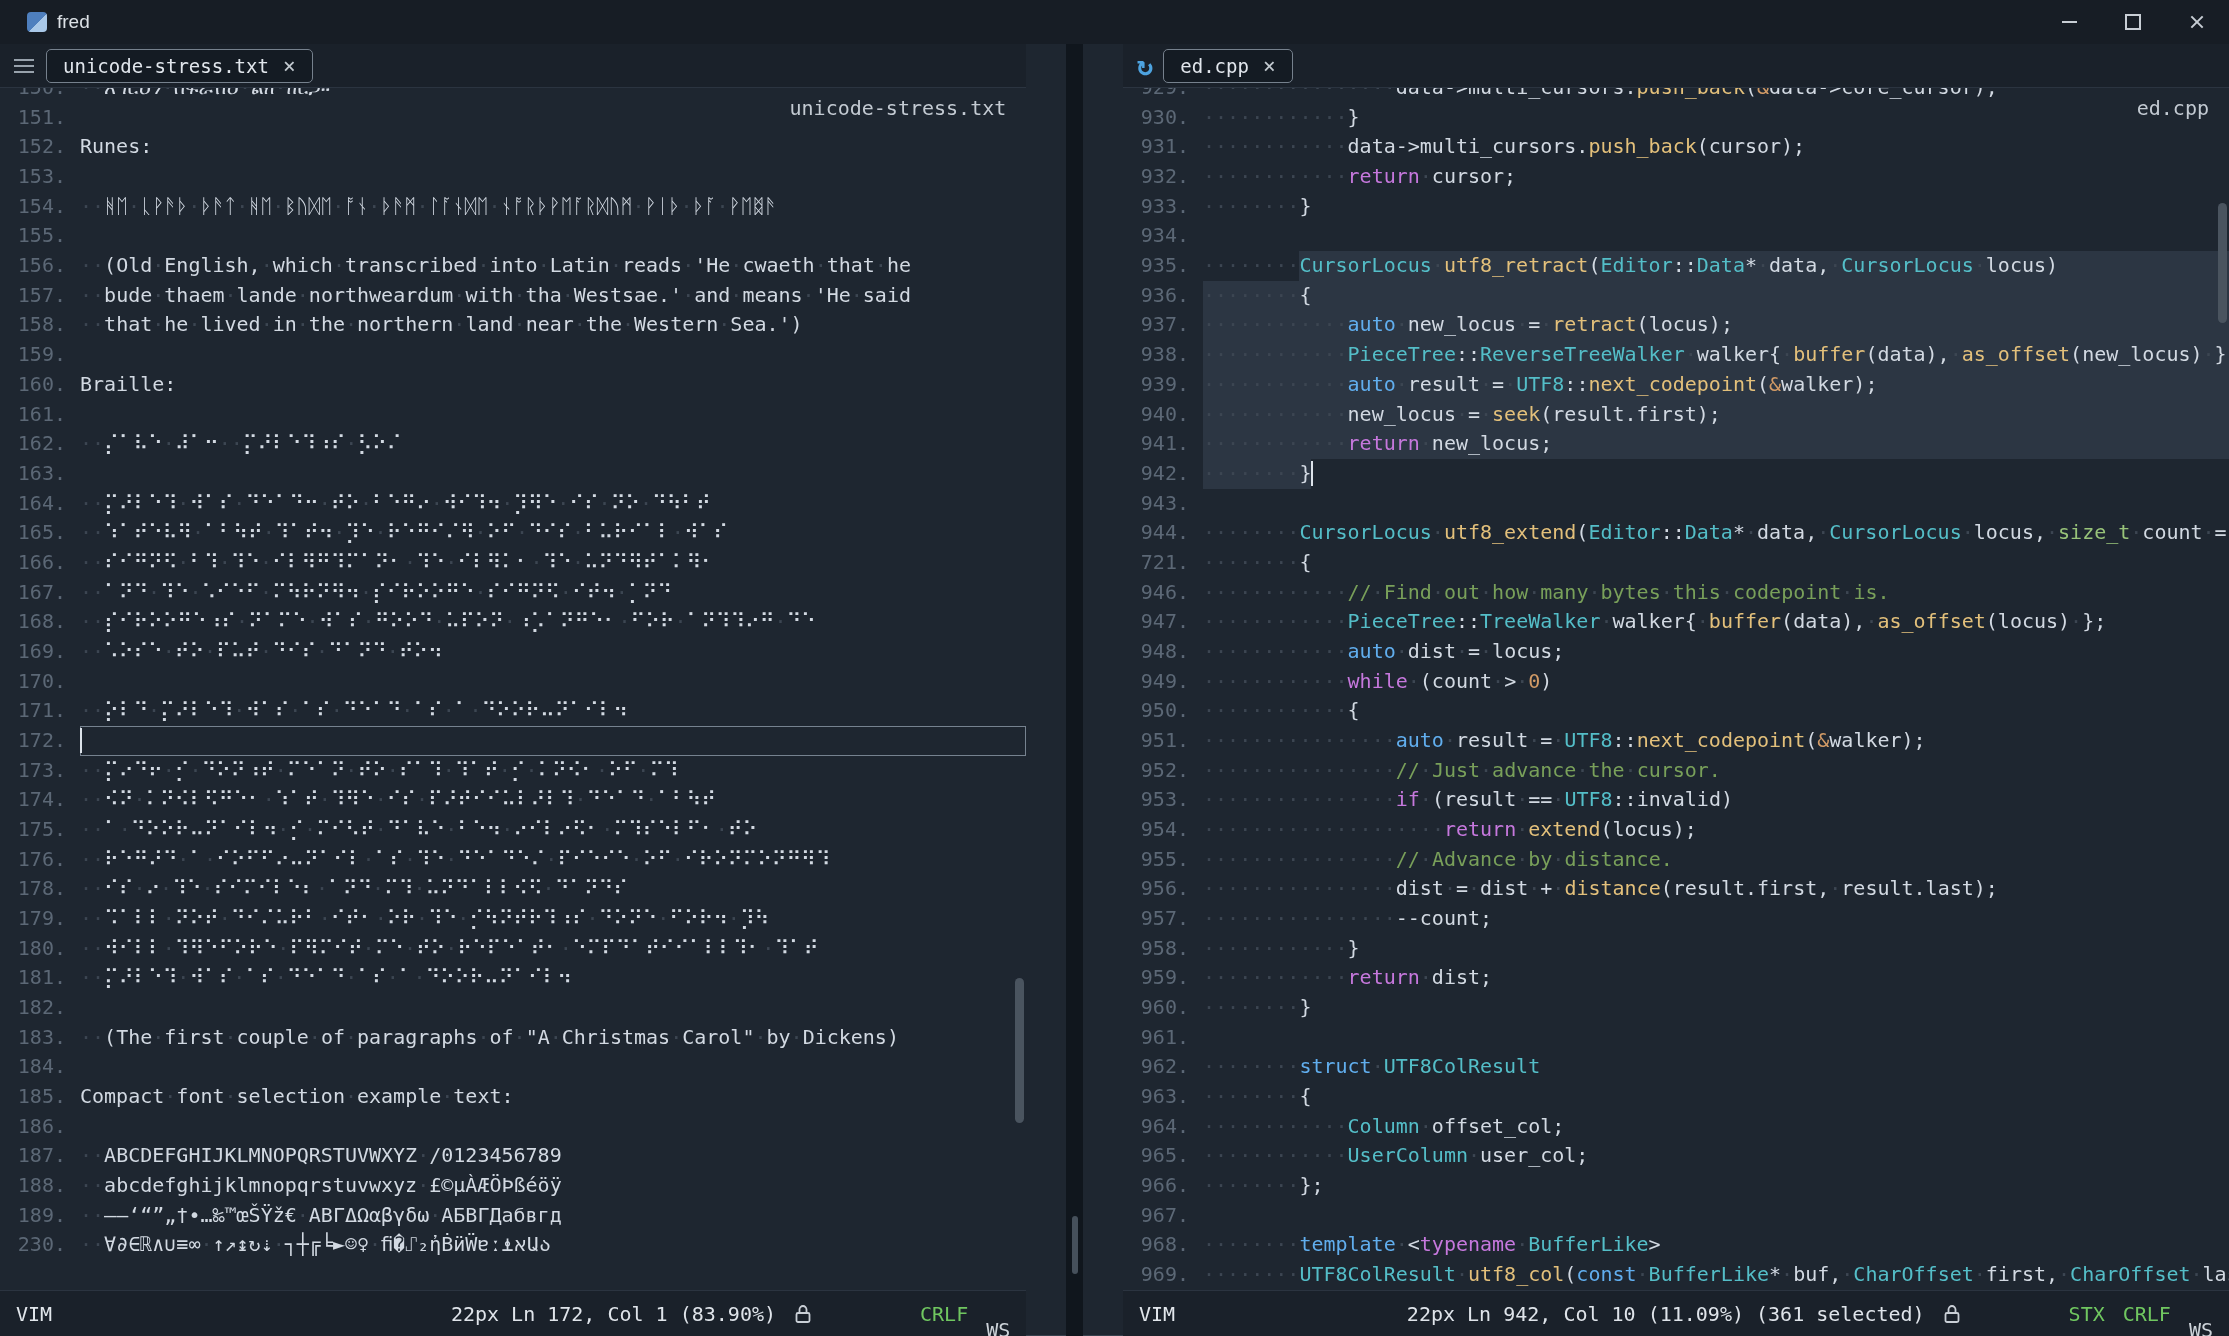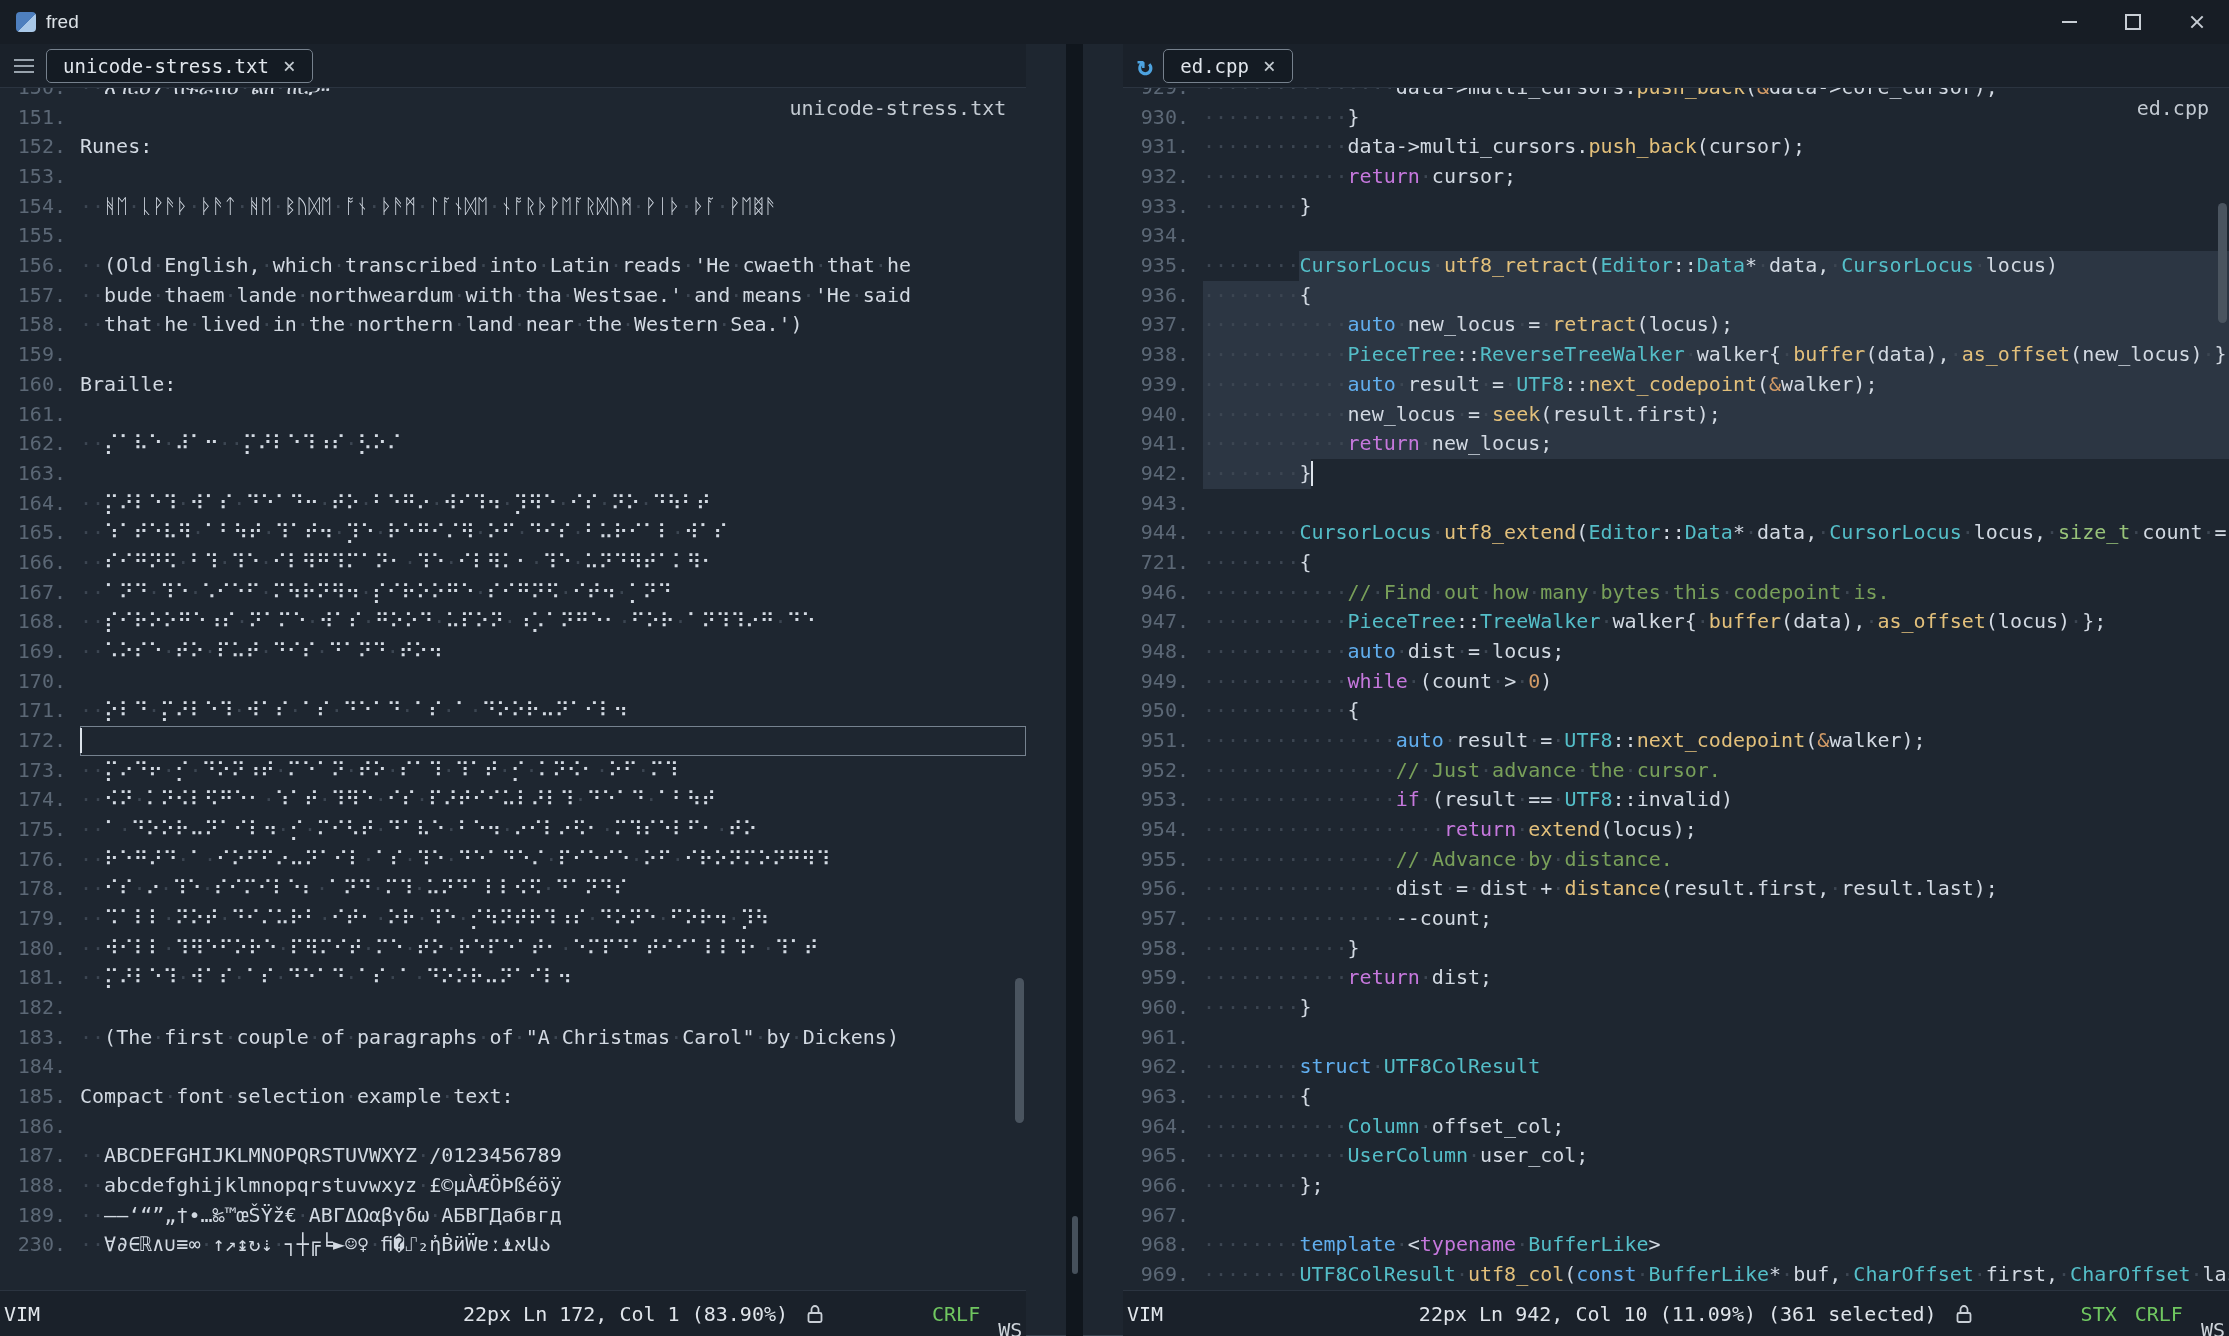--- a/index.html
+++ b/index.html
@@ -1,20 +1,20 @@
 <!DOCTYPE html>
 <html><head>
 <meta charset="utf-8">
 <style>
   html,body{margin:0;padding:0;background:#0b0e12;}
   .window{position:relative;width:2229px;height:1336px;background:#1e2630;overflow:hidden;
           box-shadow:inset 0 0 0 1px #37424e;font-family:"DejaVu Sans Mono","DejaVu Sans",monospace;}
   
   .titlebar{height:44px;background:#171d25;display:flex;align-items:center;justify-content:space-between;}
-  .tb-left{display:flex;align-items:center;gap:10px;padding-left:16px;}
+  .tb-left{display:flex;align-items:center;gap:10px;padding-left:27px;}
   .appicon{width:20px;height:20px;border-radius:4px;display:inline-block;
            background:linear-gradient(135deg,#4e7fbe 0 55%,#a9c8e8 55% 100%);}
   .apptitle{font-family:"Liberation Sans",sans-serif;font-size:19px;color:#dde2e7;}
   .tb-controls{display:flex;height:44px;}
   .wbtn{width:64px;height:44px;display:flex;align-items:center;justify-content:center;cursor:pointer;}
   .minbar{width:15px;height:2px;background:#c8ced5;display:block;}
   .maxbox{width:12px;height:12px;border:2px solid #c8ced5;display:block;}
   .closex{position:relative;width:16px;height:16px;display:block;}
   .closex::before,.closex::after{content:"";position:absolute;left:0;top:7px;width:16px;height:2px;background:#c8ced5;}
   .closex::before{transform:rotate(45deg);} .closex::after{transform:rotate(-45deg);}
@@ -43,21 +43,21 @@
   .tk-p{color:#d2d9e2}.tk-k{color:#c678dd}.tk-b{color:#61aeee}.tk-t{color:#54bec8}
   .tk-f{color:#e3c07b}.tk-c{color:#79a05a}.tk-g{color:#98c379}.tk-o{color:#d19a66}.tk-n{color:#d19a66}
   .sel{background:#2c3643;}
   .grow{flex:1;}
   .caret{flex:none;display:inline-block;width:2px;height:25px;margin-top:2px;background:#dde3ea;}
   .cursorline{box-shadow:inset 0 0 0 1px #76828f;}
   .watermark{position:absolute;top:8px;right:20px;font-size:20px;color:#c3cad2;}
   .sb-thumb{position:absolute;right:2px;width:9px;background:#4a545f;border-radius:4.5px;cursor:grab;}
   
   .statusbar{height:46px;background:#1a212a;border-top:1px solid #2b3440;display:flex;align-items:center;
-             justify-content:space-between;padding:0 4px;box-sizing:border-box;font-size:20px;}
+             justify-content:space-between;padding:0 16px;box-sizing:border-box;font-size:20px;}
   .mode{color:#e2e7ec;}
   .sb-right{display:flex;align-items:center;gap:18px;}
   .pos{color:#dfe4ea;white-space:pre;}
   .lock{display:flex;align-items:center;}
   .ind{white-space:pre;}
   .ind.first{margin-left:90px;}
   .green{color:#70c760;} .plain{color:#cdd3d9;margin-top:33px;}
 </style>
 </head>
 <body>

